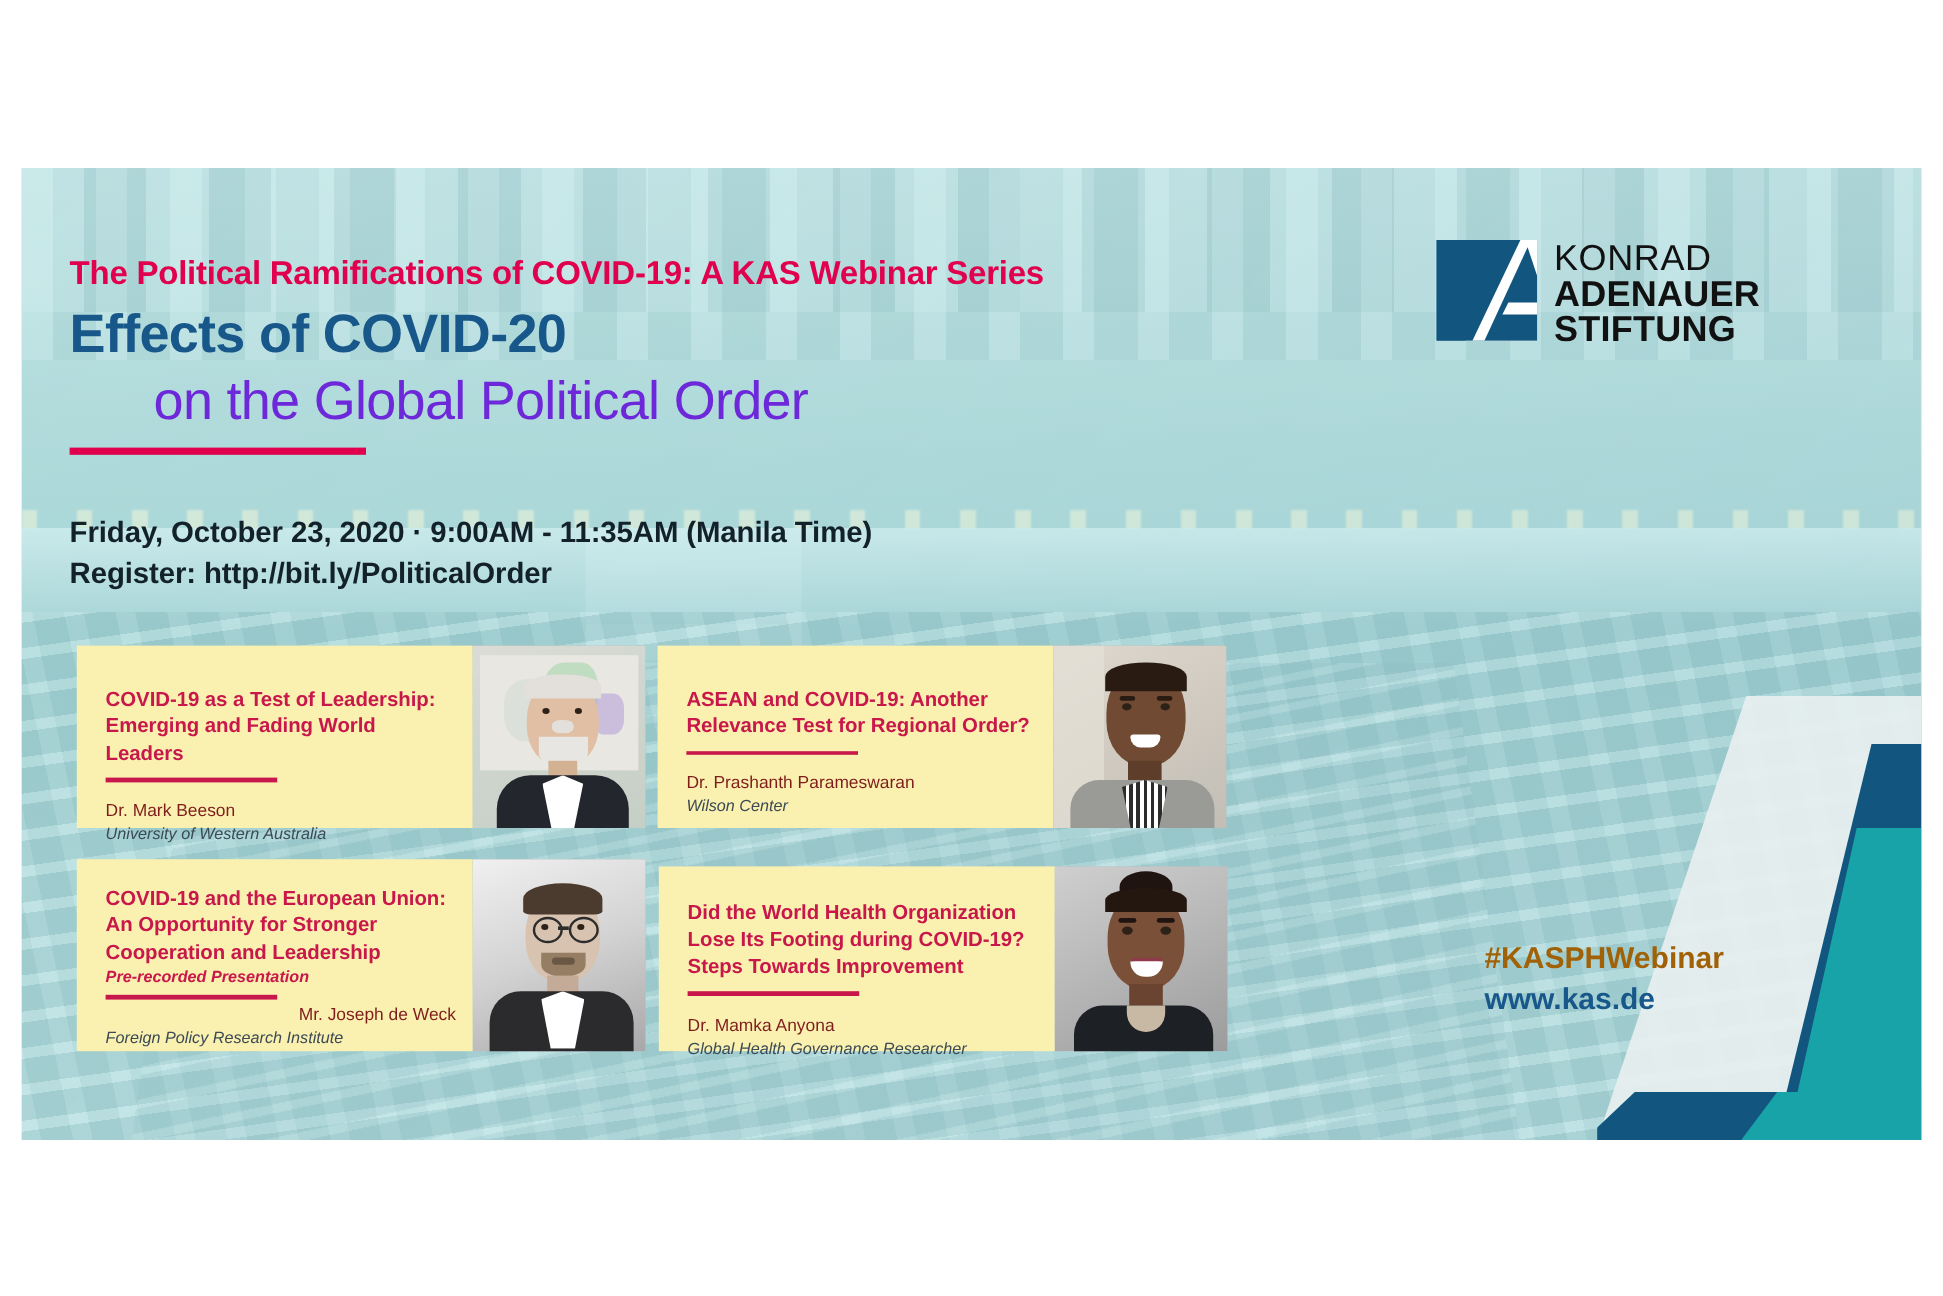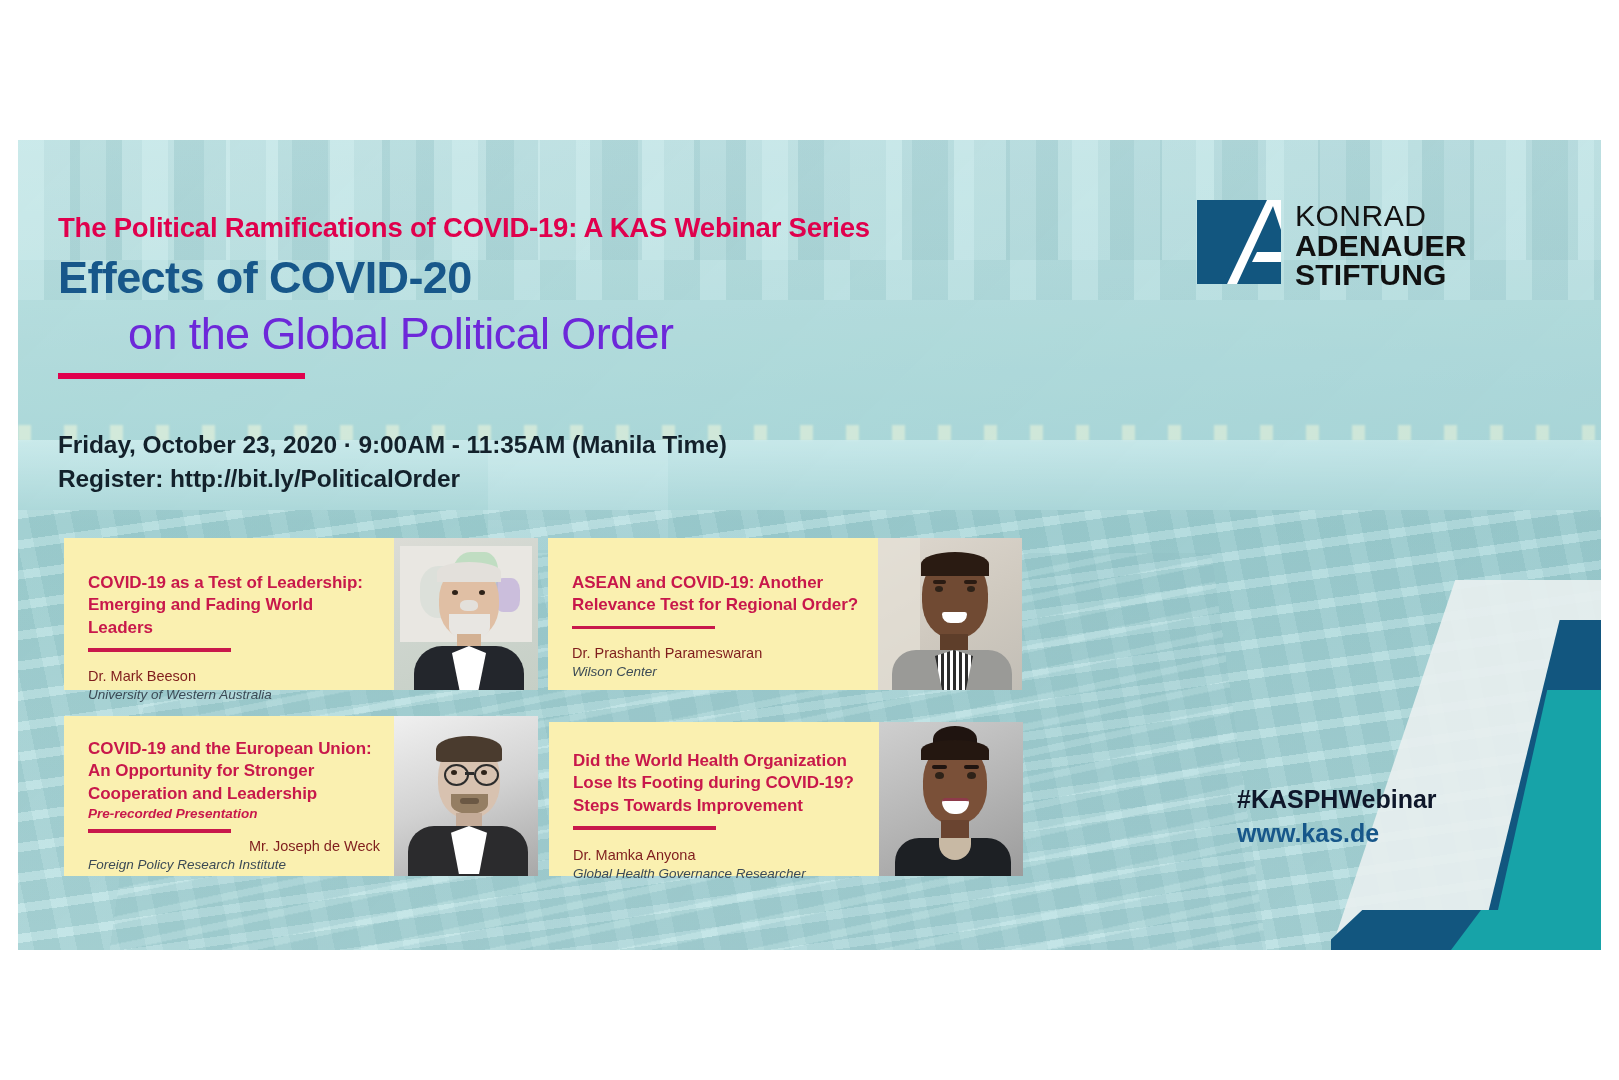--- a/index.html
+++ b/index.html
@@ -139,21 +139,21 @@
   .kas-logo{position:absolute;left:1179px;top:60px;display:flex;align-items:flex-start;}
   .kas-mark{position:relative;width:84px;height:84px;}
   .kas-wordmark{margin-left:14px;line-height:0.99;padding-top:1px;}
   .kas-w1{font-size:30px;font-weight:400;color:#111111;letter-spacing:.5px;}
   .kas-w2{font-size:30px;font-weight:700;color:#111111;letter-spacing:.2px;}
   .kas-w3{font-size:30px;font-weight:700;color:#111111;letter-spacing:.2px;}
 
   
   .hashtag{
     position:absolute;left:1219px;top:645px;
-    font-size:25px;font-weight:700;color:#0f172a;white-space:nowrap;text-align:center;
+    font-size:25px;font-weight:700;color:#a16207;white-space:nowrap;text-align:center;
   }
   .weburl{
     position:absolute;left:1219px;top:679px;
     font-size:25px;font-weight:700;color:#17578a;white-space:nowrap;
   }
 
   
   .cards{position:absolute;left:0;top:0;}
   .card{position:absolute;display:flex;}
   .card-text{

